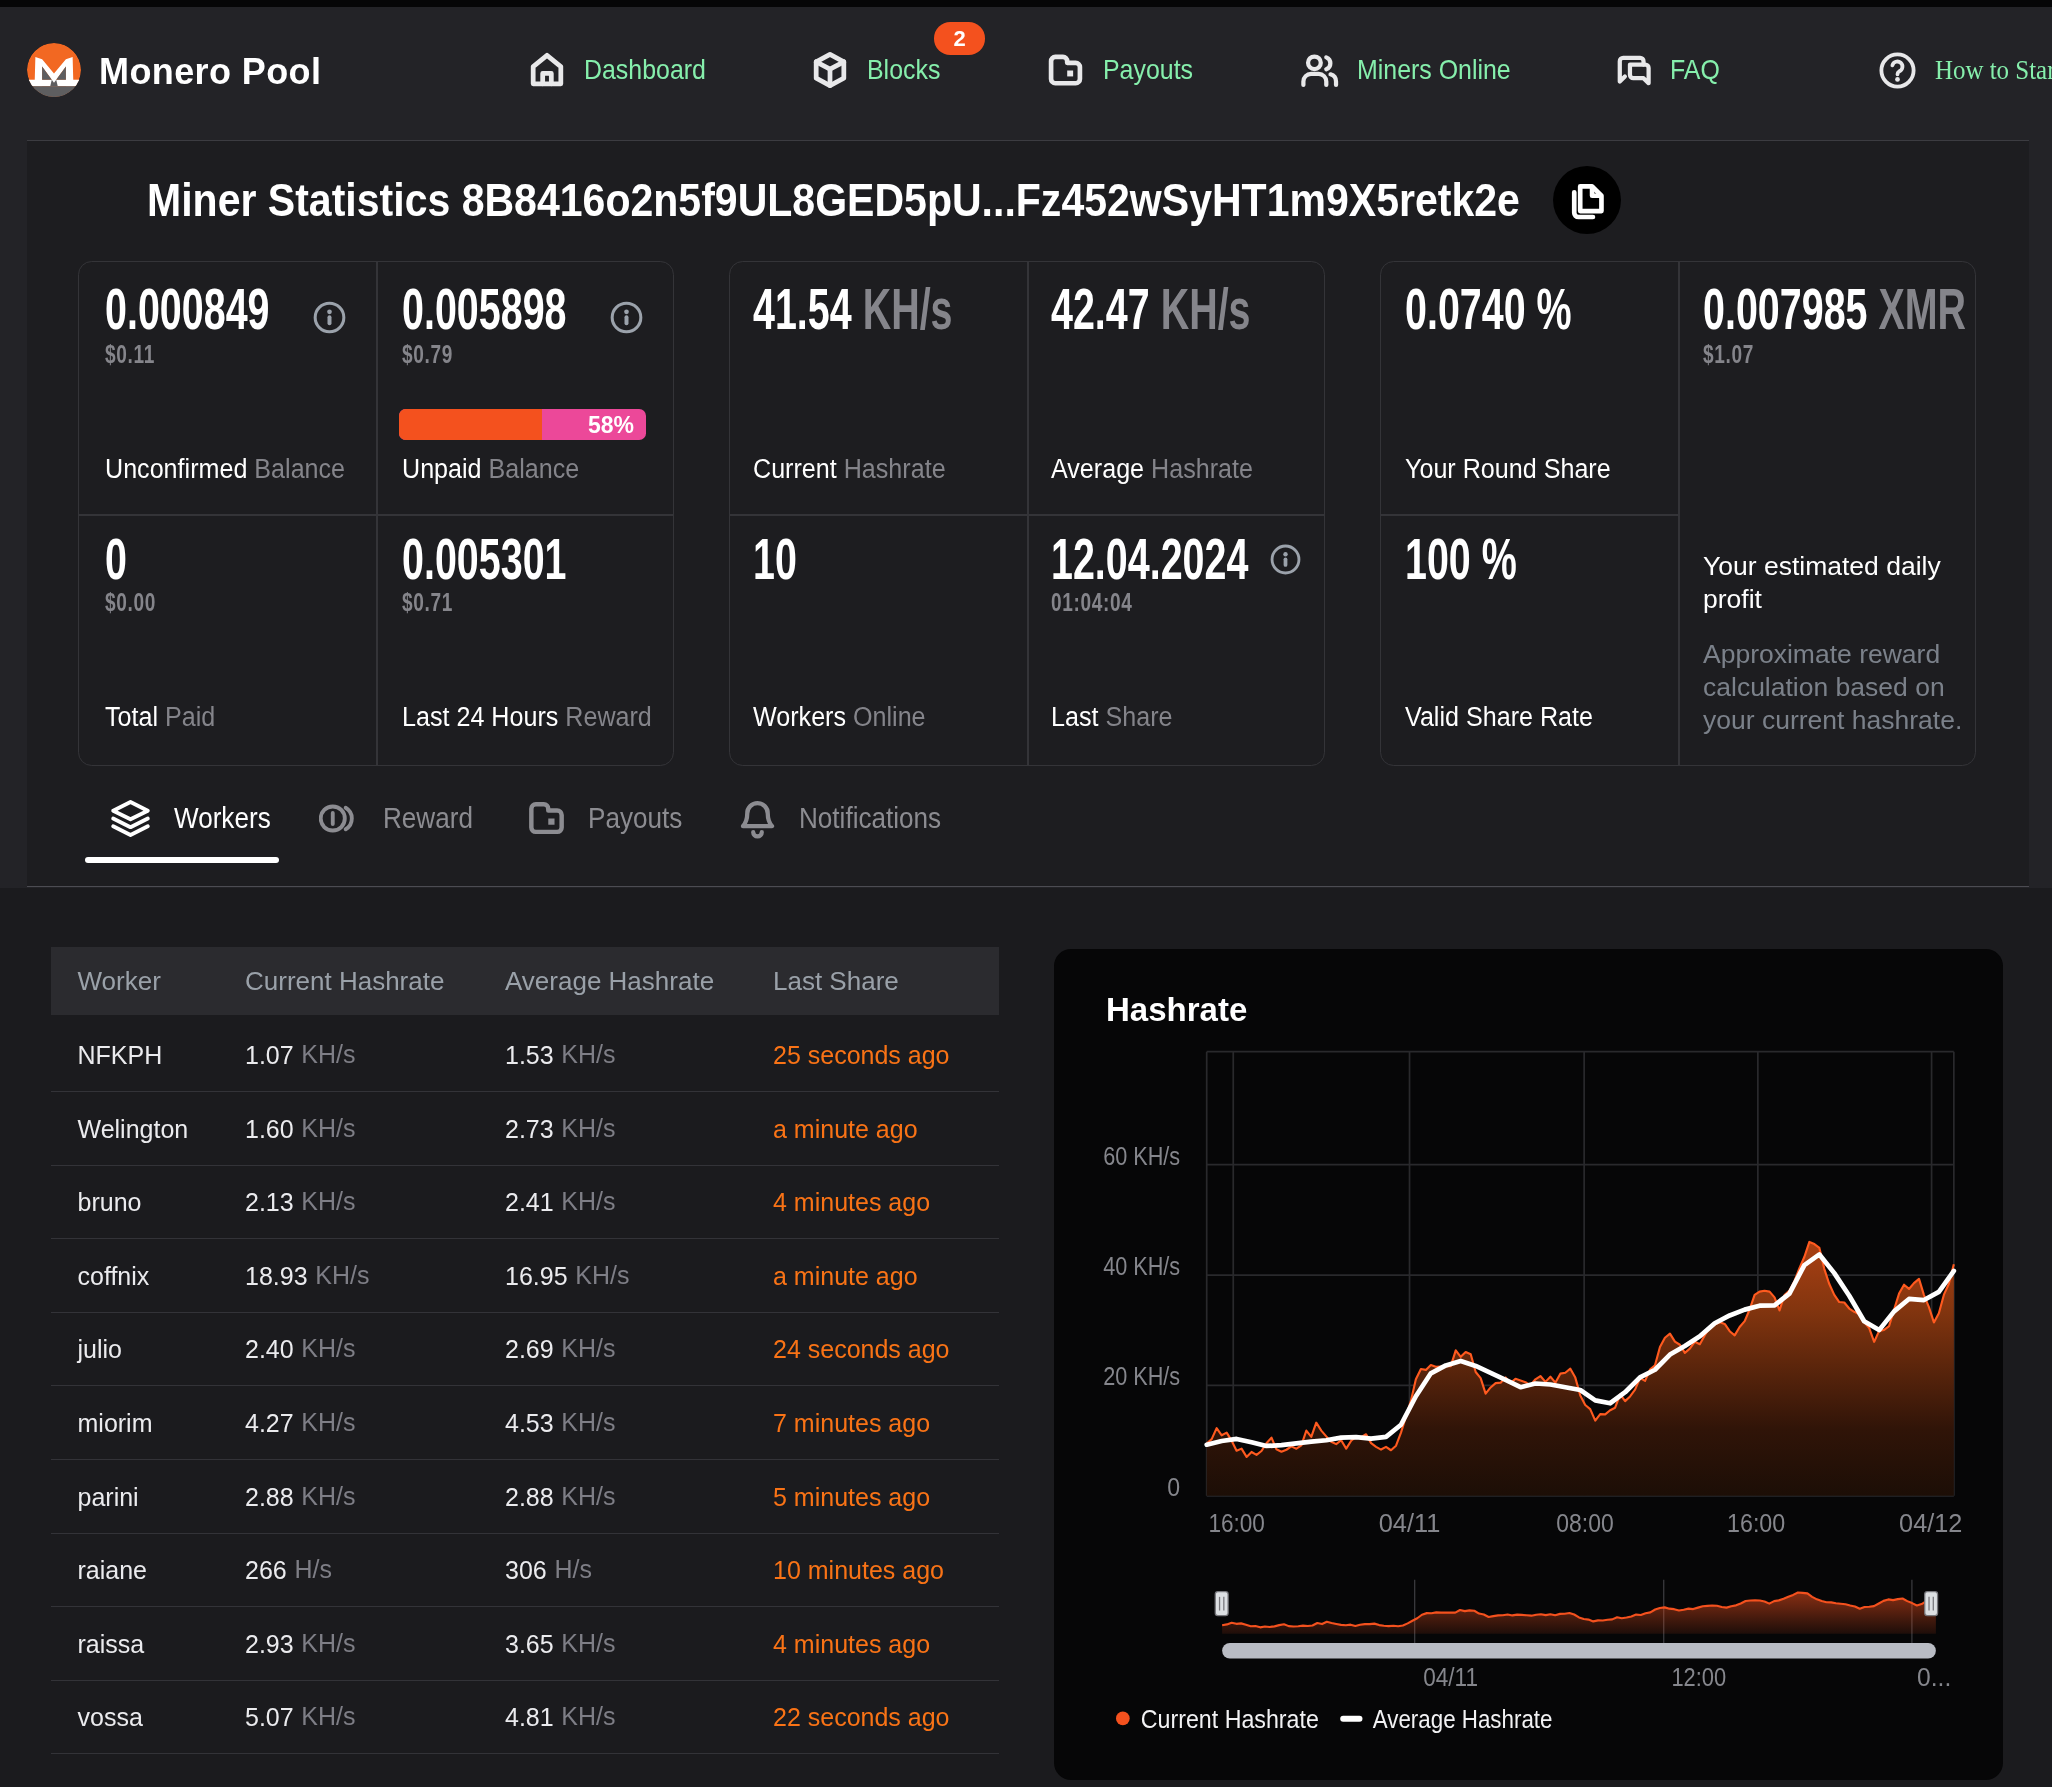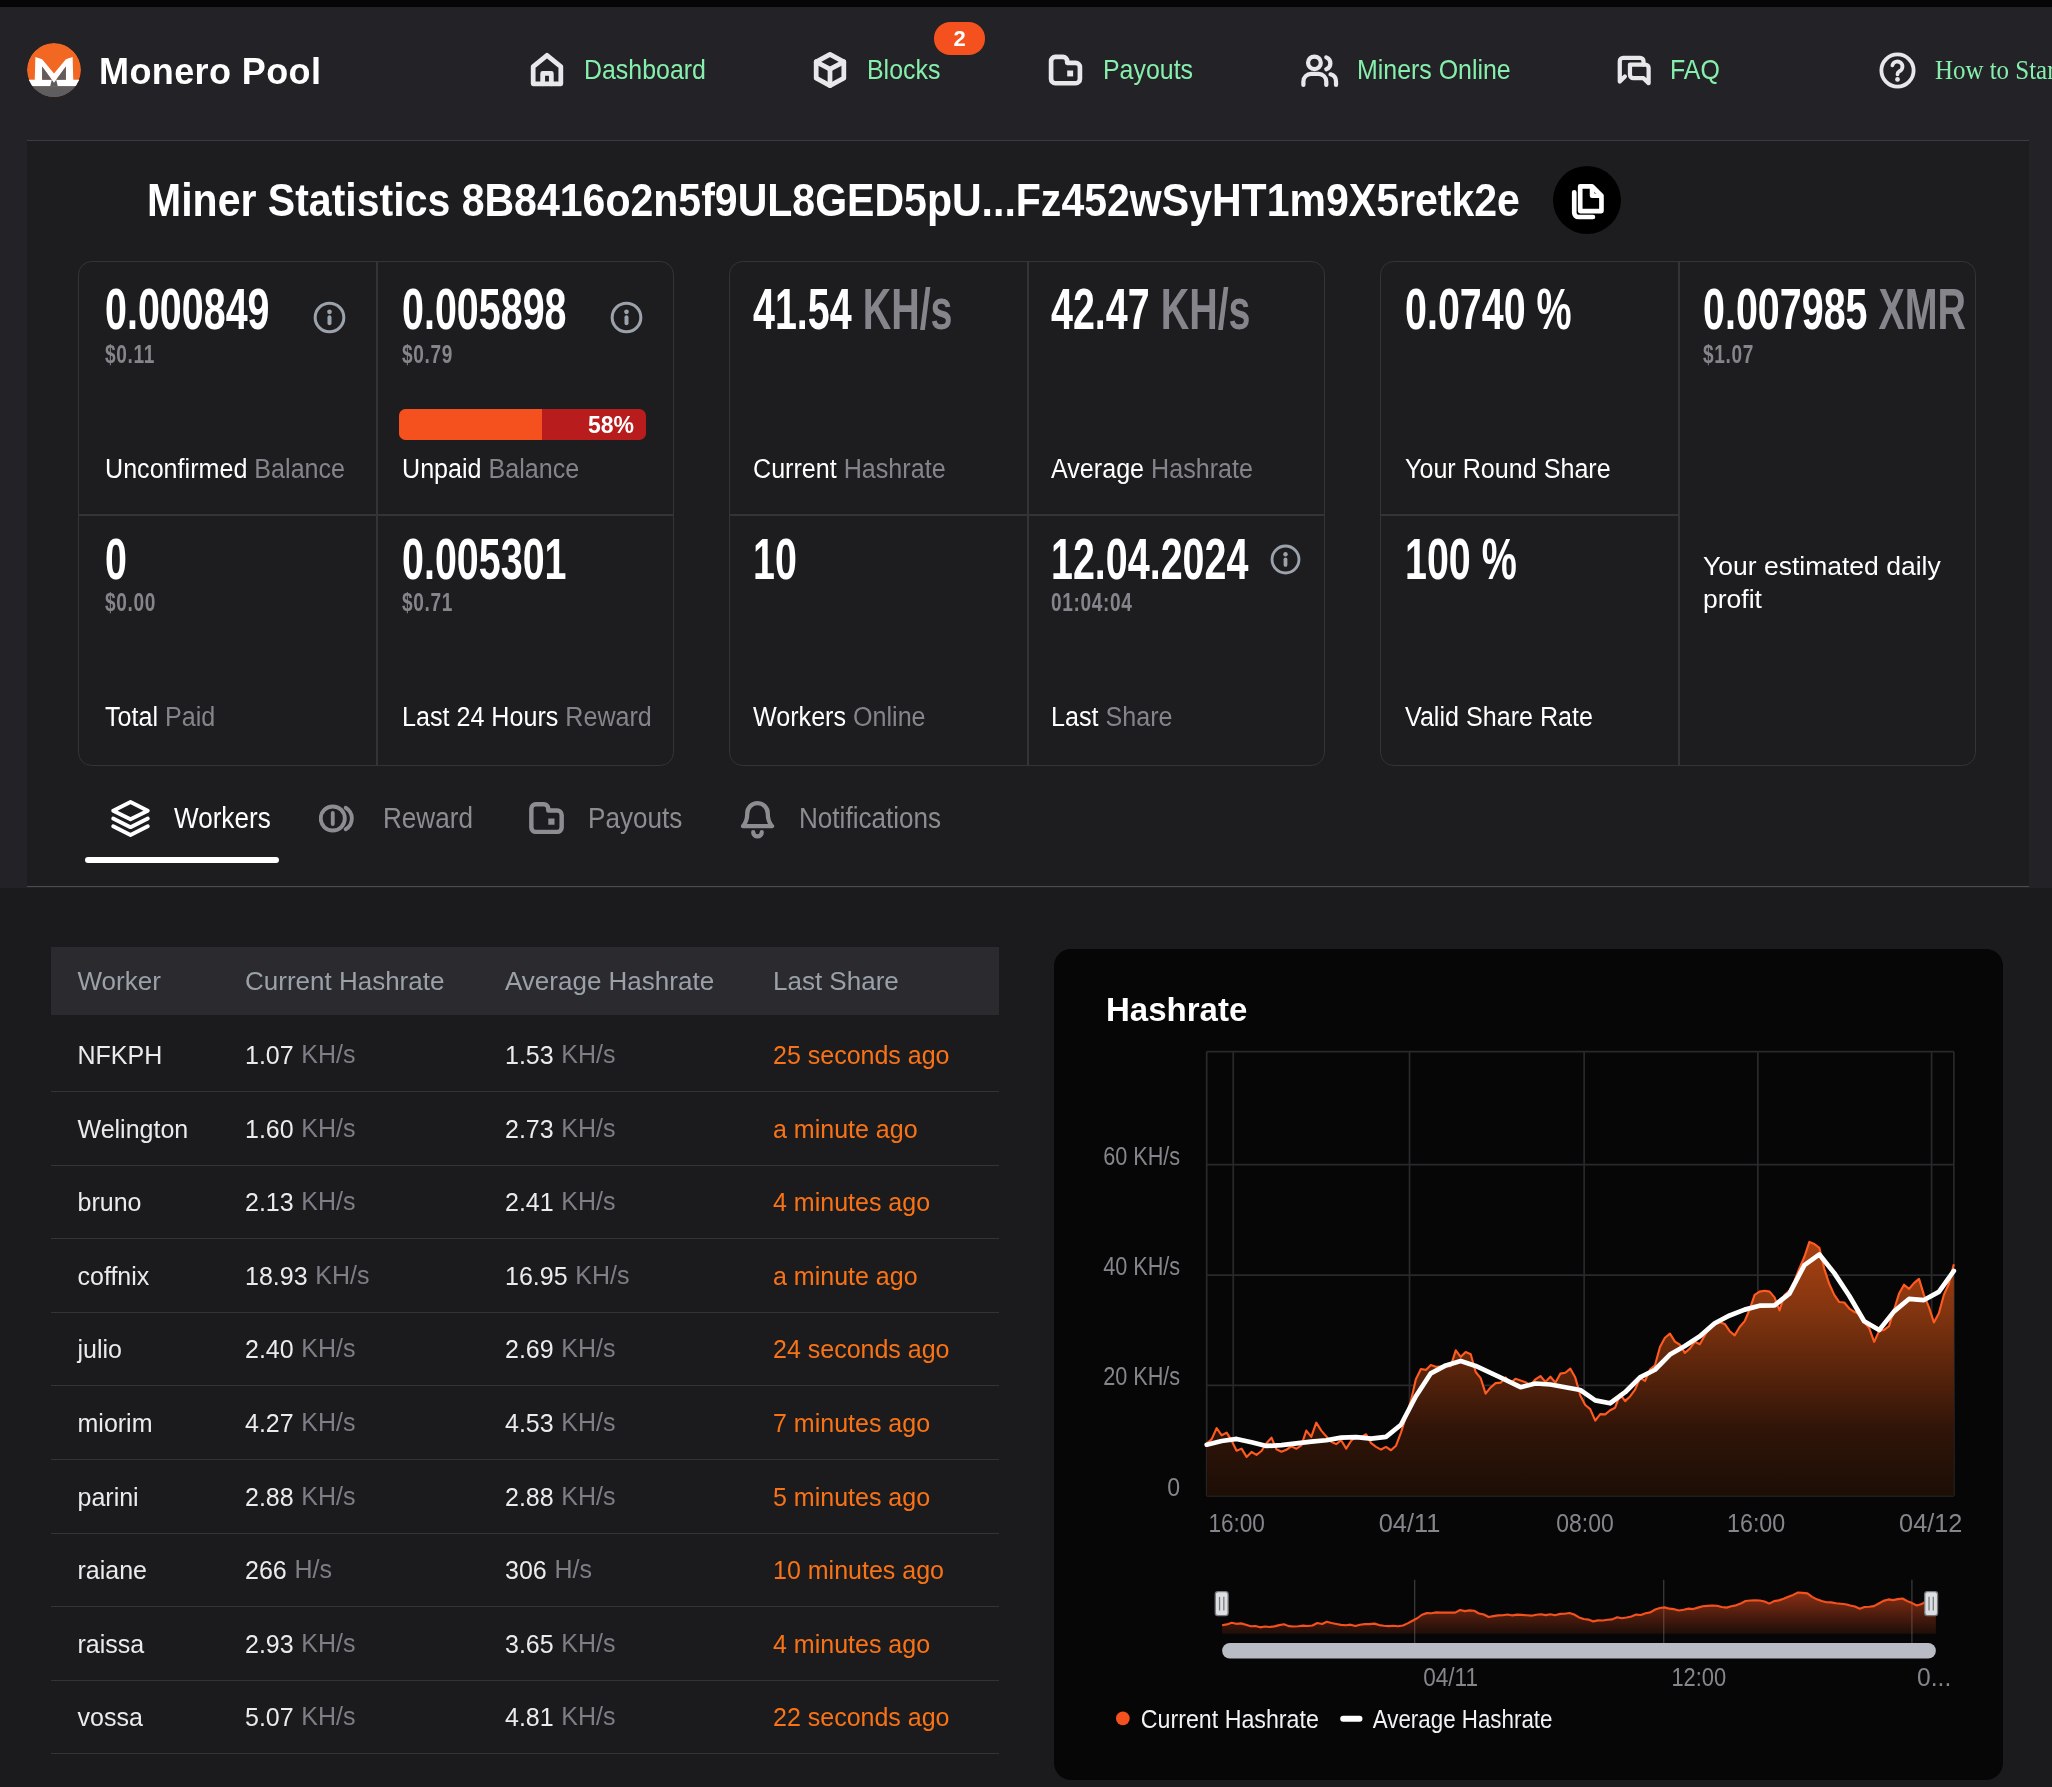--- a/index.html
+++ b/index.html
@@ -157,21 +157,21 @@
       </svg></div>
   <div class="lbl" style="left:105px;top:454px;">Unconfirmed <span class="dim">Balance</span></div>
   <div class="num" style="left:402px;top:280px;"><span class="">0.005898</span></div>
   <div class="sub" style="left:402px;top:341px;">$0.79</div>
   <div class="icon" style="left:610px;top:301px;"><svg width="33" height="33" viewBox="0 0 38 38">
         <circle cx="19" cy="19" r="16.5" fill="none" stroke="#9ba2ab" stroke-width="3.5"></circle>
         <circle cx="19" cy="12.5" r="2.7" fill="#9ba2ab"></circle>
         <rect x="16.7" y="16.5" width="4.6" height="11.5" rx="2.3" fill="#9ba2ab"></rect>
       </svg></div>
   <div class="lbl" style="left:402px;top:454px;">Unpaid <span class="dim">Balance</span></div>
-  <div class="abs" style="left:399px;top:409px;width:247px;height:31px;background:#b91c1c;border-radius:6.8px;">
+  <div class="abs" style="left:399px;top:409px;width:247px;height:31px;background:#ec4899;border-radius:6.8px;">
       <div style="position:absolute;left:0;top:0;width:143px;height:31px;background:#f4511e;border-radius:6.8px 0 0 6.8px;"></div>
       <div style="position:absolute;right:12px;top:3.4px;font-size:23px;font-weight:bold;color:#fff;">58%</div>
     </div>
   <div class="num" style="left:105px;top:530px;"><span class="">0</span></div>
   <div class="sub" style="left:105px;top:589px;">$0.00</div>
   <div class="lbl" style="left:105px;top:702px;">Total <span class="dim">Paid</span></div>
   <div class="num" style="left:402px;top:530px;"><span class="">0.005301</span></div>
   <div class="sub" style="left:402px;top:589px;">$0.71</div>
   <div class="lbl" style="left:402px;top:702px;">Last 24 Hours <span class="dim">Reward</span></div>
   <div class="num" style="left:753px;top:280px;"><span class="">41.54 </span><span class="dim">KH/s</span></div>
@@ -188,20 +188,21 @@
       </svg></div>
   <div class="sub" style="left:1051px;top:589px;">01:04:04</div>
   <div class="lbl" style="left:1051px;top:702px;">Last <span class="dim">Share</span></div>
   <div class="num" style="left:1405px;top:280px;"><span class="">0.0740 %</span></div>
   <div class="lbl" style="left:1405px;top:454px;">Your Round Share</div>
   <div class="num" style="left:1405px;top:530px;"><span class="">100 %</span></div>
   <div class="lbl" style="left:1405px;top:702px;">Valid Share Rate</div>
   <div class="num" style="left:1703px;top:280px;"><span class="">0.007985 </span><span class="dim">XMR</span></div>
   <div class="sub" style="left:1703px;top:341px;">$1.07</div>
   <div class="abs" style="left:1703px;top:550px;width:283px;font-size:26.5px;line-height:33px;color:#fff;">Your estimated daily profit</div>
+  <div class="abs" style="left:1703px;top:638px;width:283px;font-size:26.5px;line-height:33px;color:#7b818a;">Approximate reward calculation based on your current hashrate.</div>
 
   <div class="abs tab tabactive" style="left:108px;">
       <svg width="45" height="45" viewBox="0 0 52 52">
         <g fill="none" stroke="#fff" stroke-width="4.5" stroke-linejoin="round" stroke-linecap="round">
           <path d="M26 7 L46 17 L26 27 L6 17 Z"></path>
           <path d="M6 26 L26 36 L46 26"></path>
           <path d="M6 35 L26 45 L46 35"></path>
         </g>
       </svg>
       <span class="navtxt">Workers</span>

